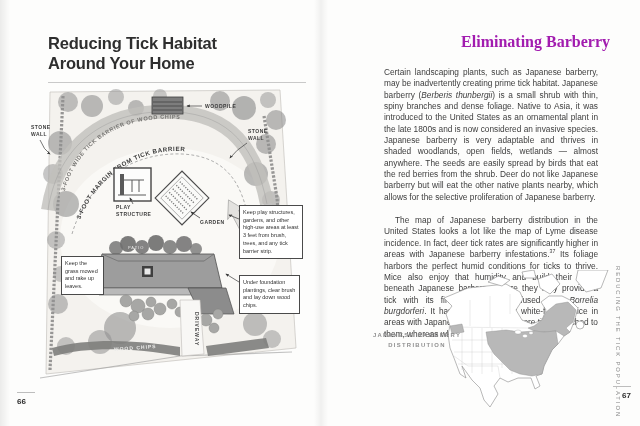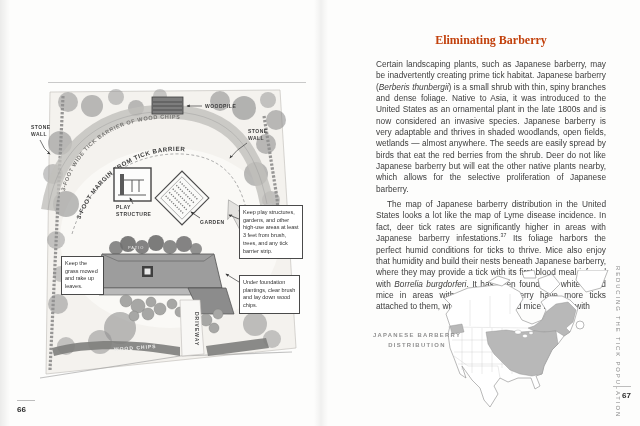--- a/index.html
+++ b/index.html
@@ -17,47 +17,51 @@
   #diagram{position:absolute;left:30px;top:88px;}
 
   .callout{position:absolute;background:#ffffff;border:1px solid #4a4a4a;color:#333;
     font-size:5.5px;line-height:7.7px;padding:3px 3px;box-sizing:border-box;}
   #callout-play{left:239px;top:205px;width:64px;}
   #callout-grass{left:61px;top:256px;width:43px;}
   #callout-foundation{left:239px;top:275px;width:61px;}
 
   .folio{position:absolute;font-size:8px;font-weight:bold;color:#2f2f2f;}
   .folio .rule{display:block;width:18px;height:1px;background:#bdbdbd;margin-bottom:4px;}
-  #folio-left{left:17px;top:400px;}
+  #folio-left{left:17px;top:392px;}
   #folio-right{left:613px;top:386px;text-align:right;}
 
   
-  .chapter-head{position:absolute;left:372px;top:33px;width:238px;text-align:center;
-    font-family:"Liberation Serif",serif;font-weight:bold;font-size:12px;color:#c2410c;}
+  .chapter-head{position:absolute;left:372px;top:33px;width:238px;text-align:right;
+    font-family:"Liberation Serif",serif;font-weight:bold;font-size:16px;color:#a21caf;}
   #body-text{position:absolute;left:372px;top:55px;width:238px;color:#3d3d3d;
     font-size:8.3px;line-height:11.35px;text-align:justify;}
-  #body-text p{margin:4px;}
+  #body-text p{margin:12px;}
   #body-text p + p{text-indent:11px;}
   #body-text sup{font-size:5.2px;vertical-align:super;line-height:0;}
   #map-wrap{position:absolute;left:410px;top:270px;}
   .map-caption{position:absolute;left:372px;top:331px;width:90px;text-align:center;
     font-size:5.9px;line-height:9.5px;letter-spacing:1.3px;font-weight:bold;color:#8f8f8f;}
   #sidebar-vertical{position:absolute;left:615px;top:266px;height:120px;
     writing-mode:vertical-rl;font-size:5.9px;letter-spacing:1.9px;color:#8a8a8a;white-space:nowrap;}
 
   
   .dlabel{font-family:"Liberation Sans",sans-serif;font-size:5px;font-weight:bold;
     fill:#3c3c3c;letter-spacing:.5px;}
   .arctext{font-family:"Liberation Sans",sans-serif;font-weight:bold;letter-spacing:.6px;}
 </style>
 </head>
 <body>
 
 <div id="spread">
 
+  <div class="page-title">
+    <div>Reducing Tick Habitat</div>
+    <div>Around Your Home</div>
+  </div>
   <div class="title-rule"></div>
 
   <svg id="diagram" width="285" height="302" viewBox="0 0 285 302">
     <defs>
       <marker id="ah" markerWidth="6" markerHeight="6" refX="4" refY="2" orient="auto">
         <path d="M0,0 L5,2 L0,4 Z" fill="#3c3c3c"></path>
       </marker>
     </defs>
 
     <g>

